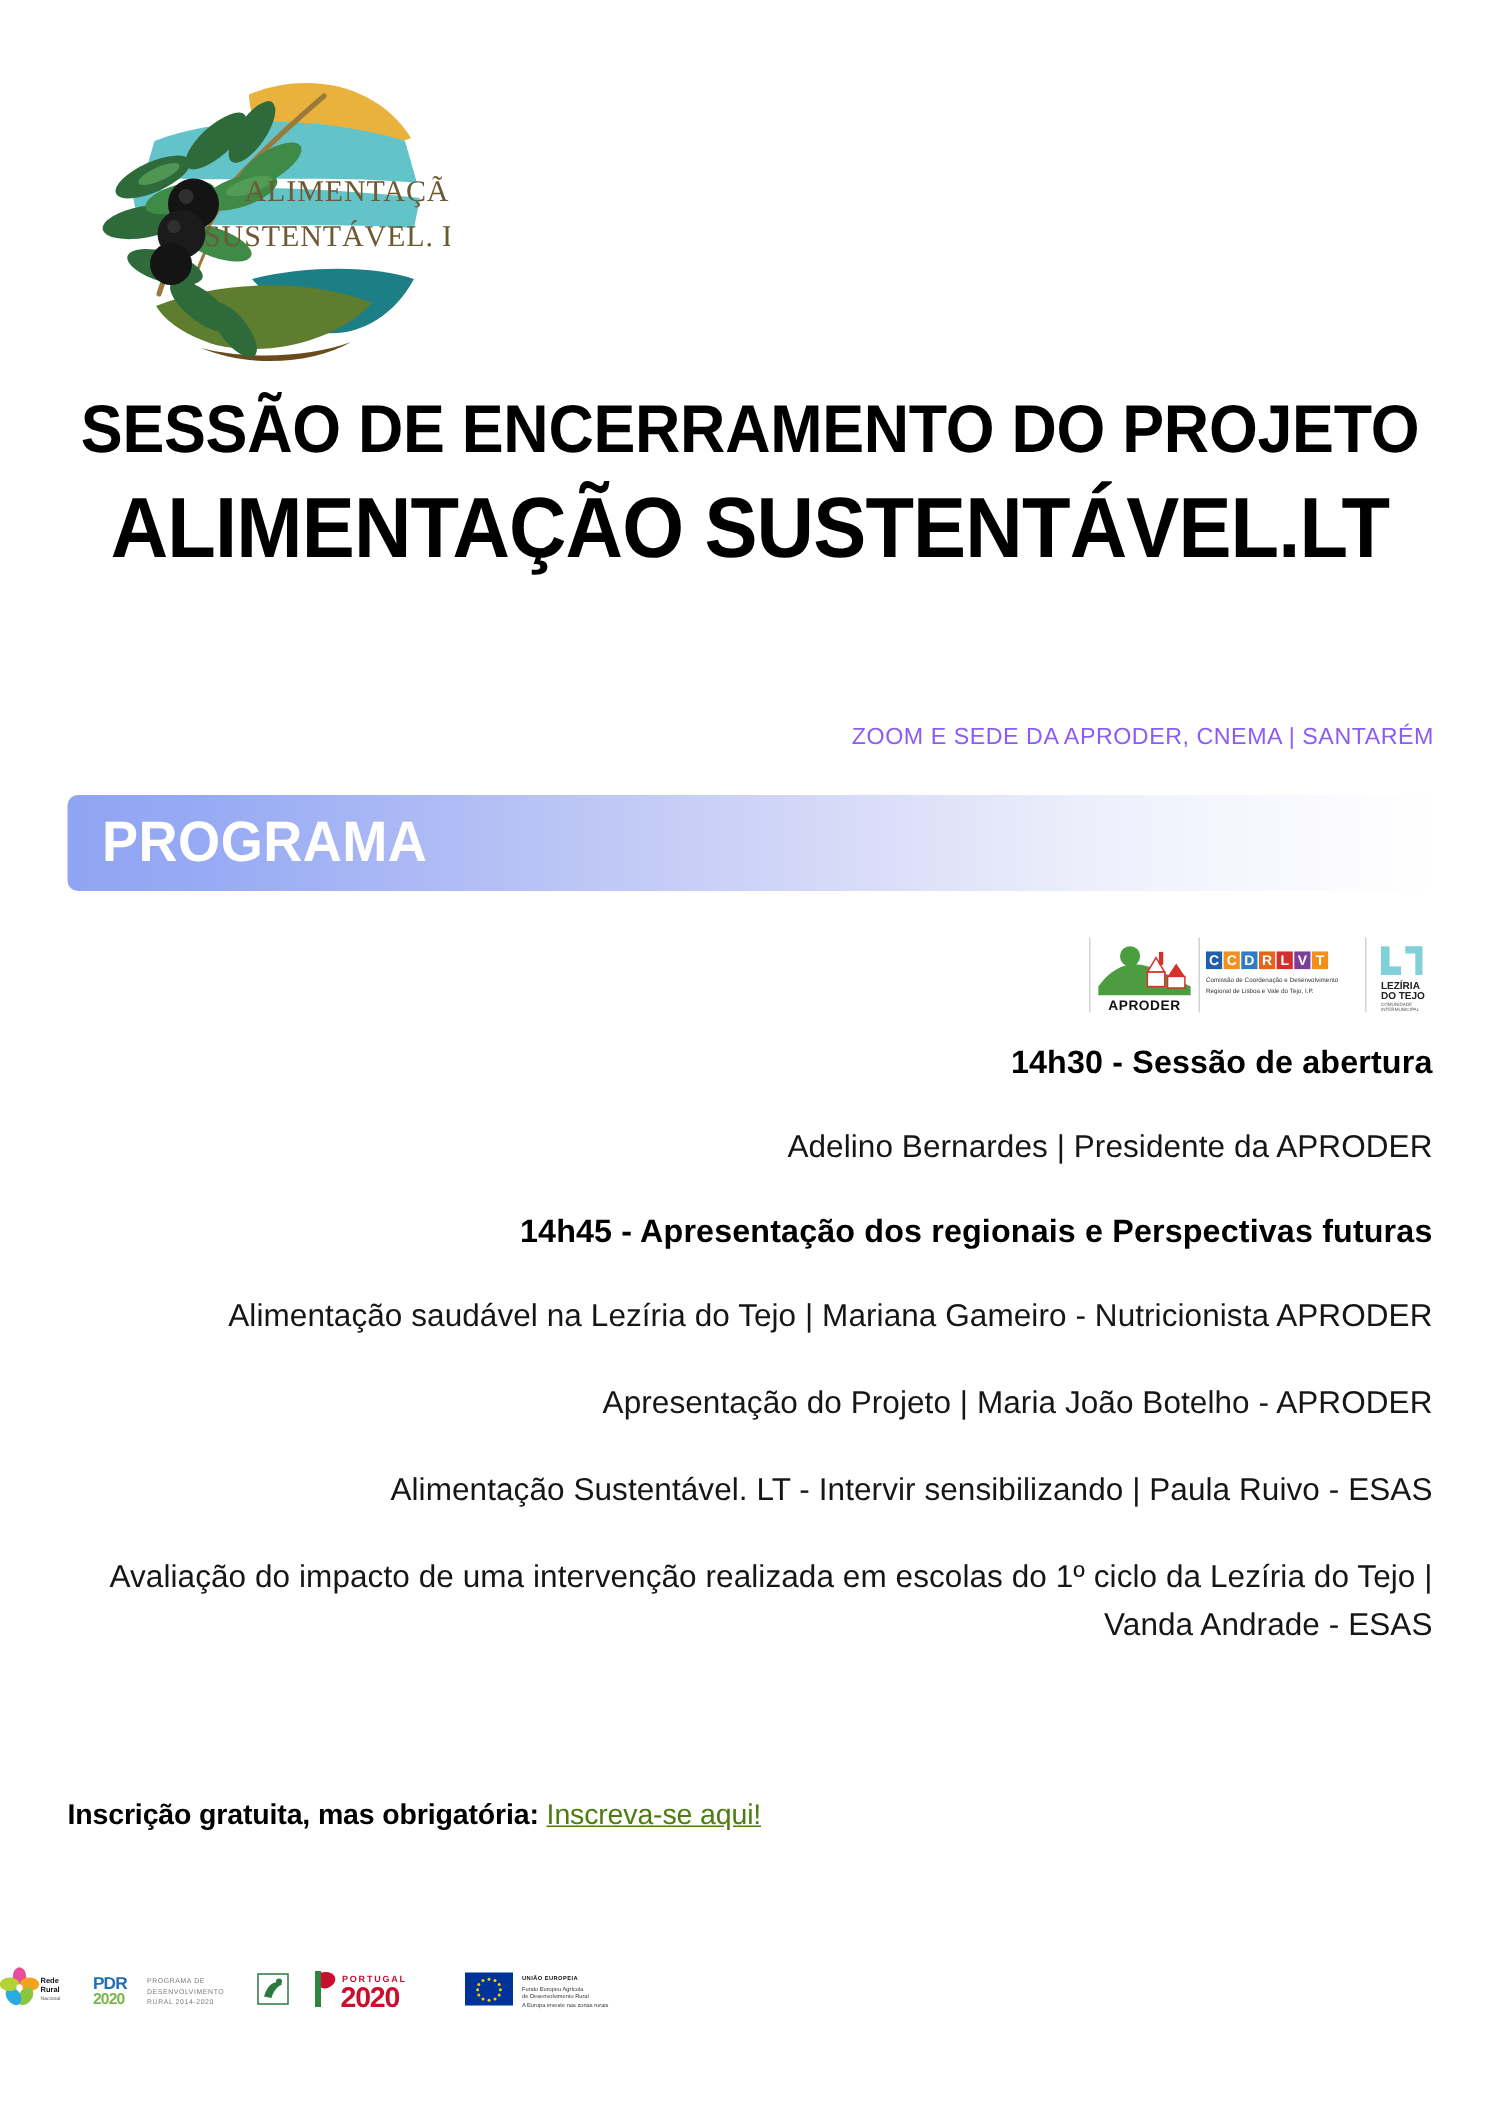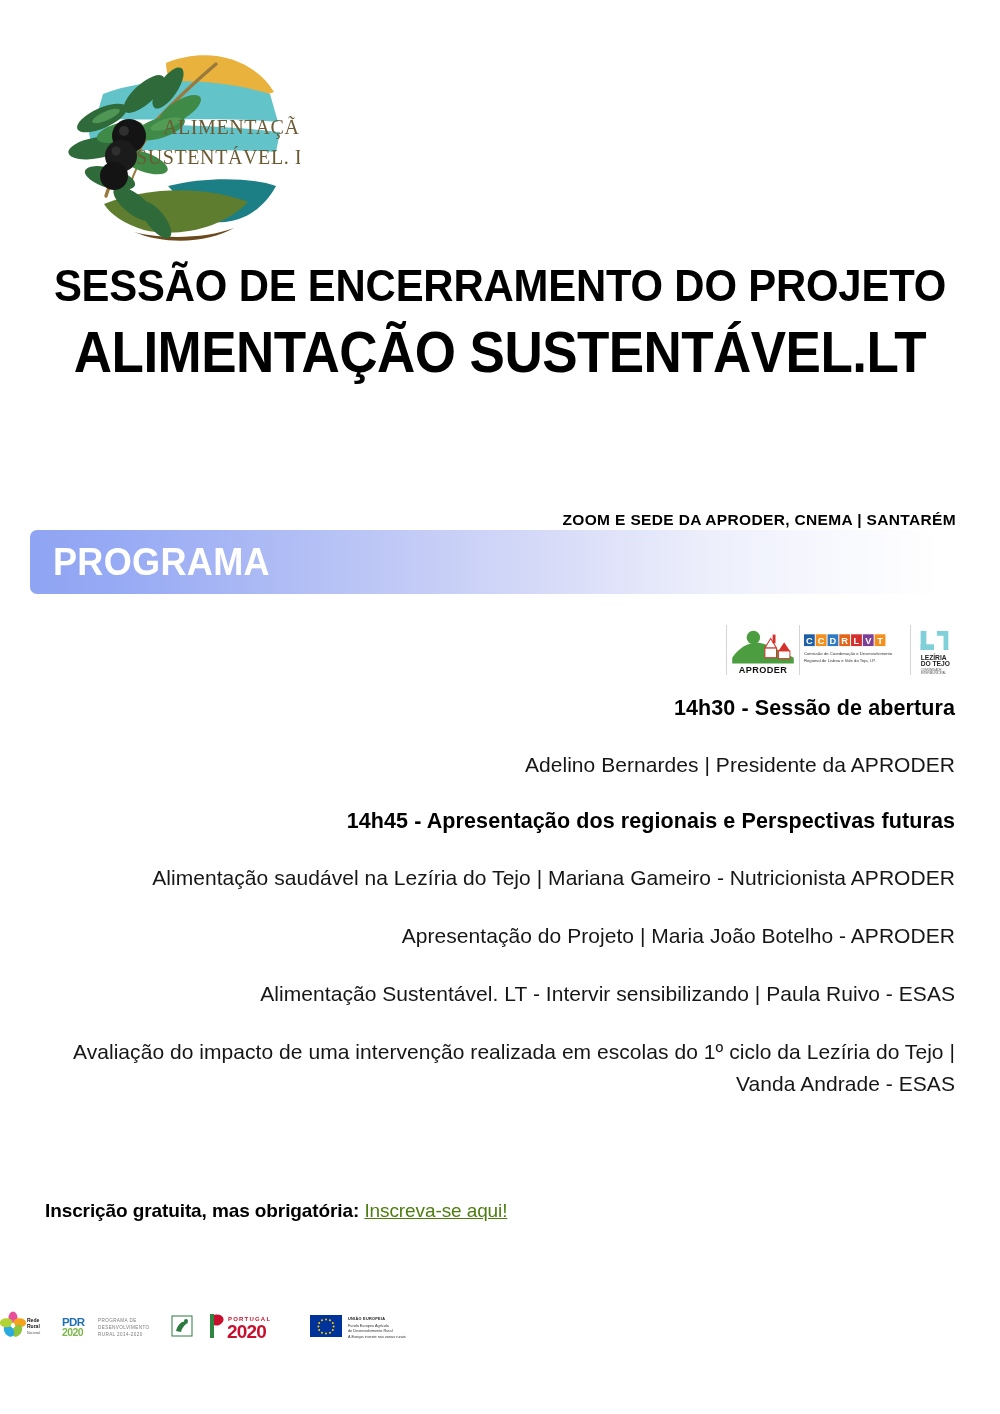--- a/index.html
+++ b/index.html
@@ -55,32 +55,31 @@
     transform-origin: center center;
     white-space: nowrap;
   }
 
   
   .subtitle {
     position: absolute;
     right: 44px;
     top: 483px;
     font-size: 15.5px;
-    font-weight: 700;
-    color: #000000;
+    font-weight: 400;
+    color: #8b5cf6;
     letter-spacing: 0.35px;
     white-space: nowrap;
     text-align: right;
-    margin-top: 28px;
   }
 
   
   .banner {
     position: absolute;
-    left: 30px;
+    left: 45px;
     top: 530px;
     width: 912px;
     height: 64px;
     border-radius: 7px 3px 3px 7px;
     background: linear-gradient(90deg,
        #8fa4f3 0%,
        #97aaf4 10%,
        #a7b6f4 22%,
        #c0c9f6 40%,
        #d8dcf8 58%,

